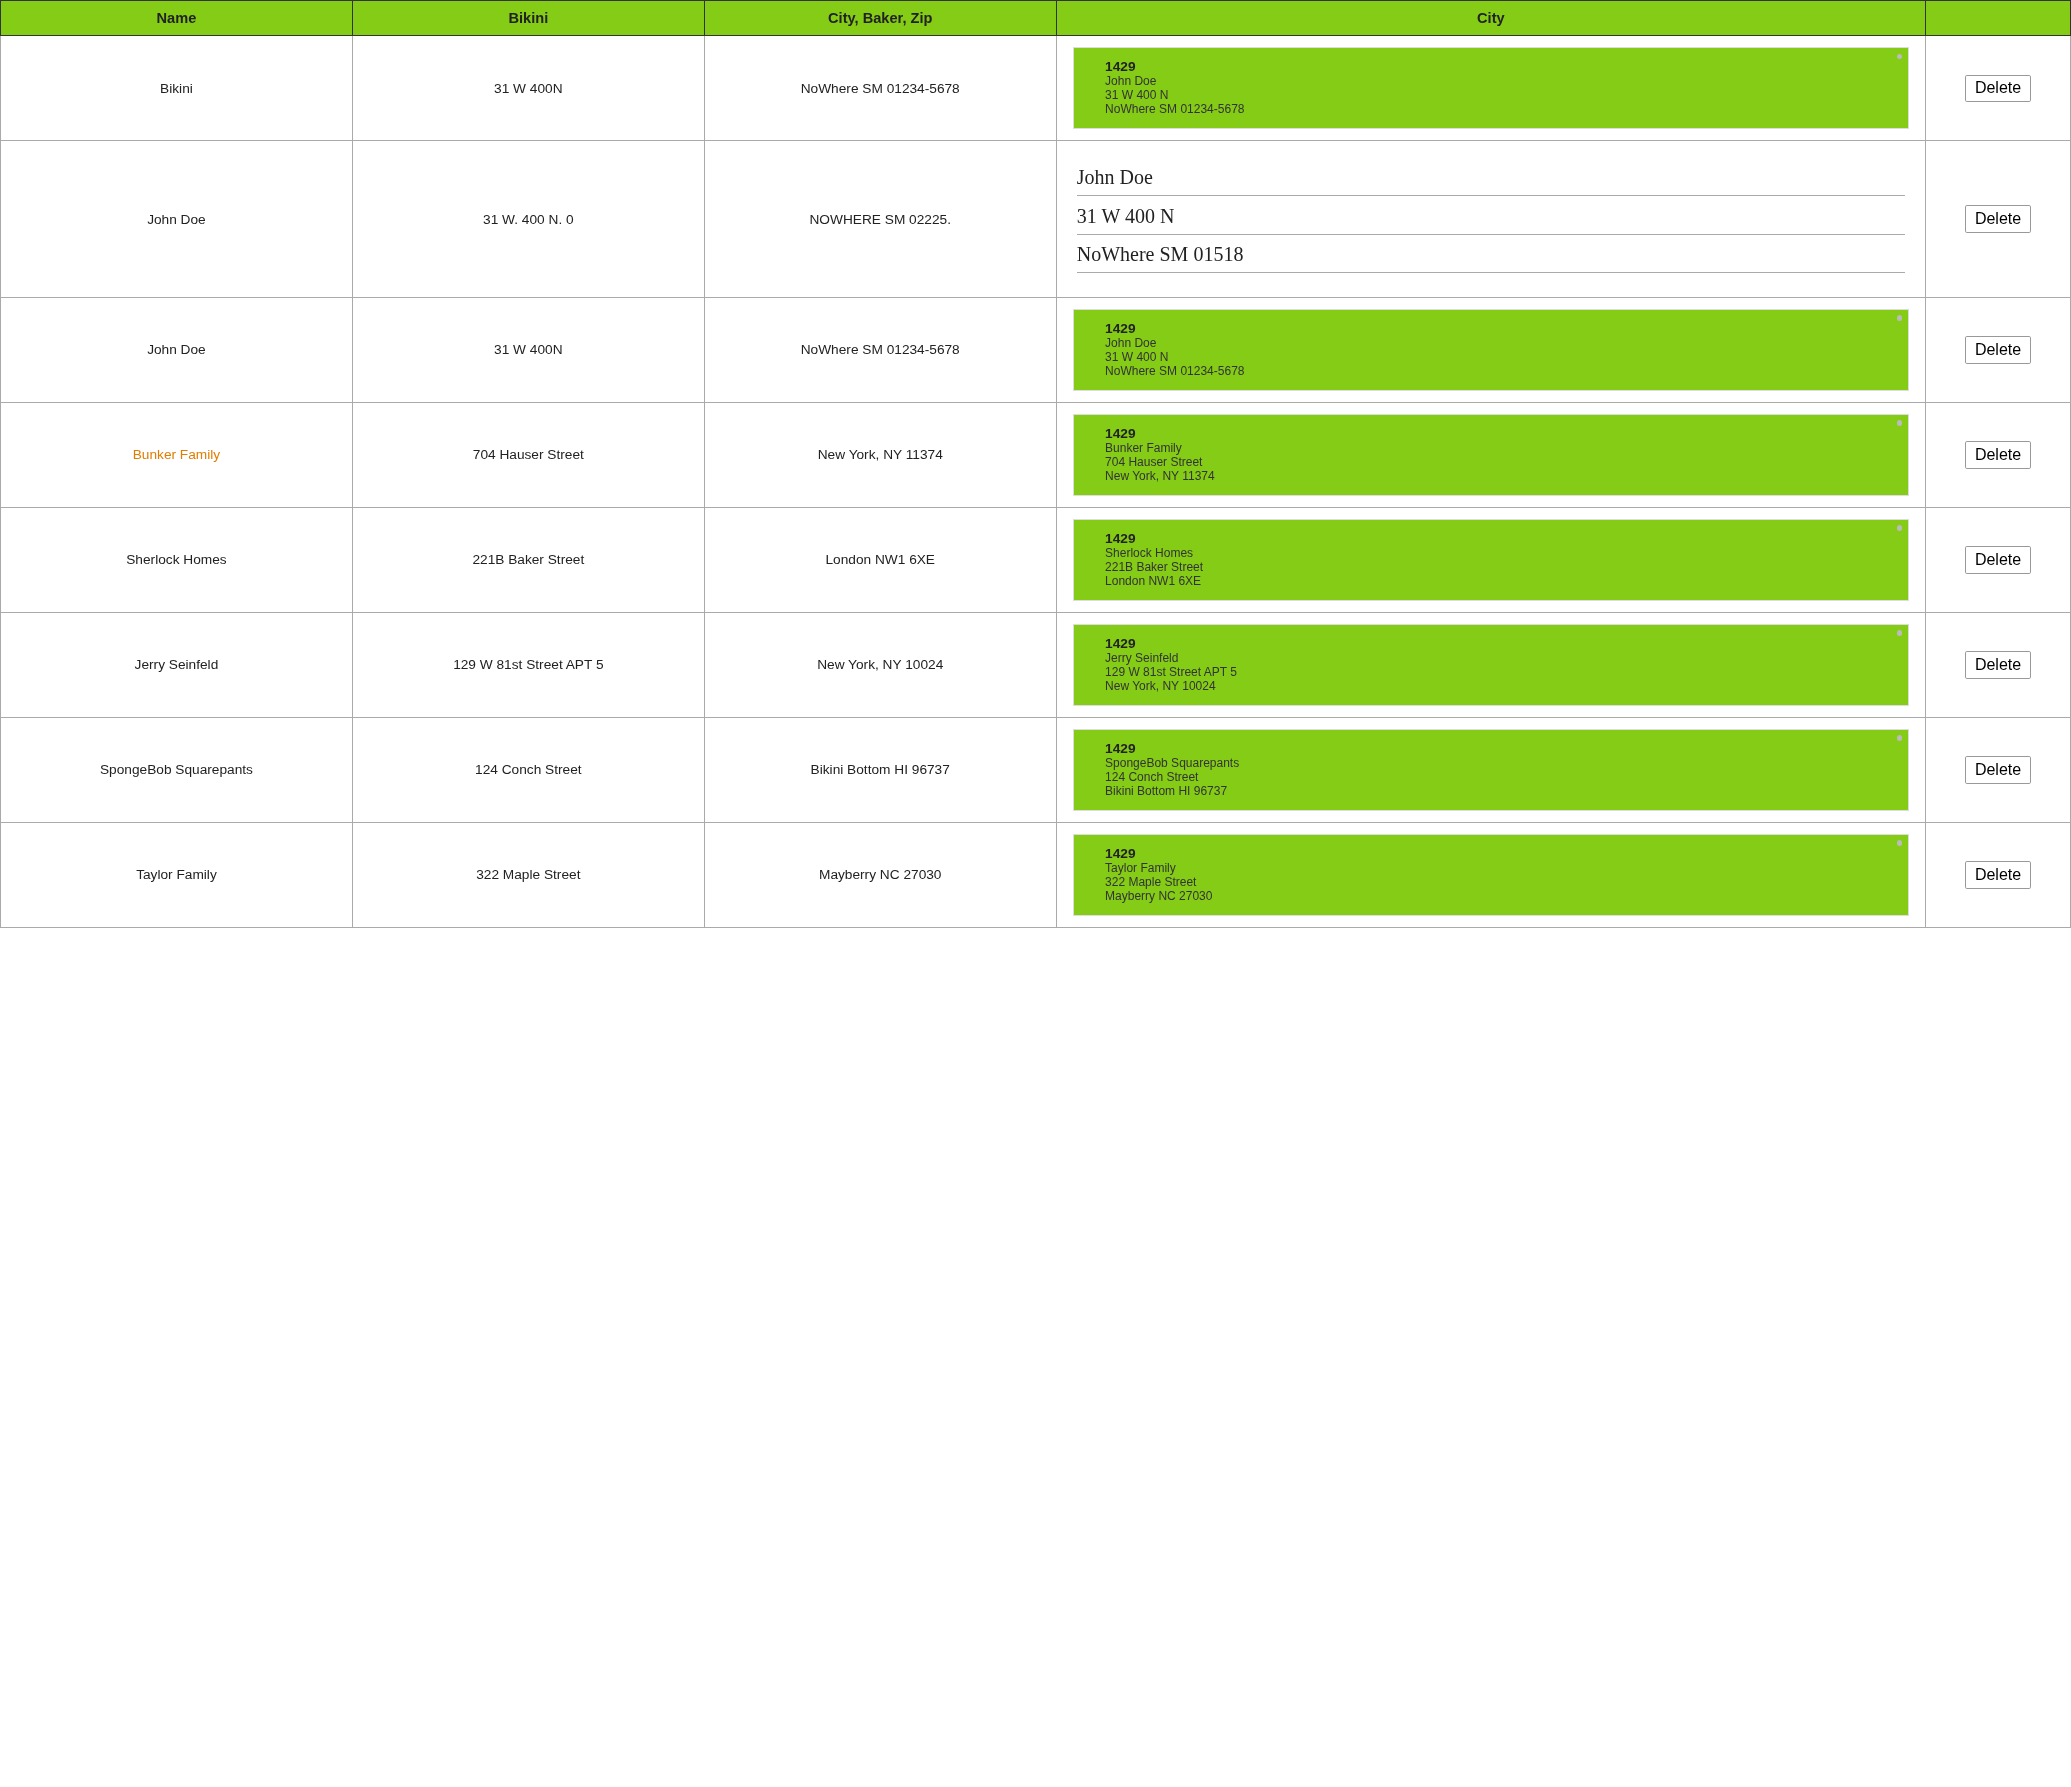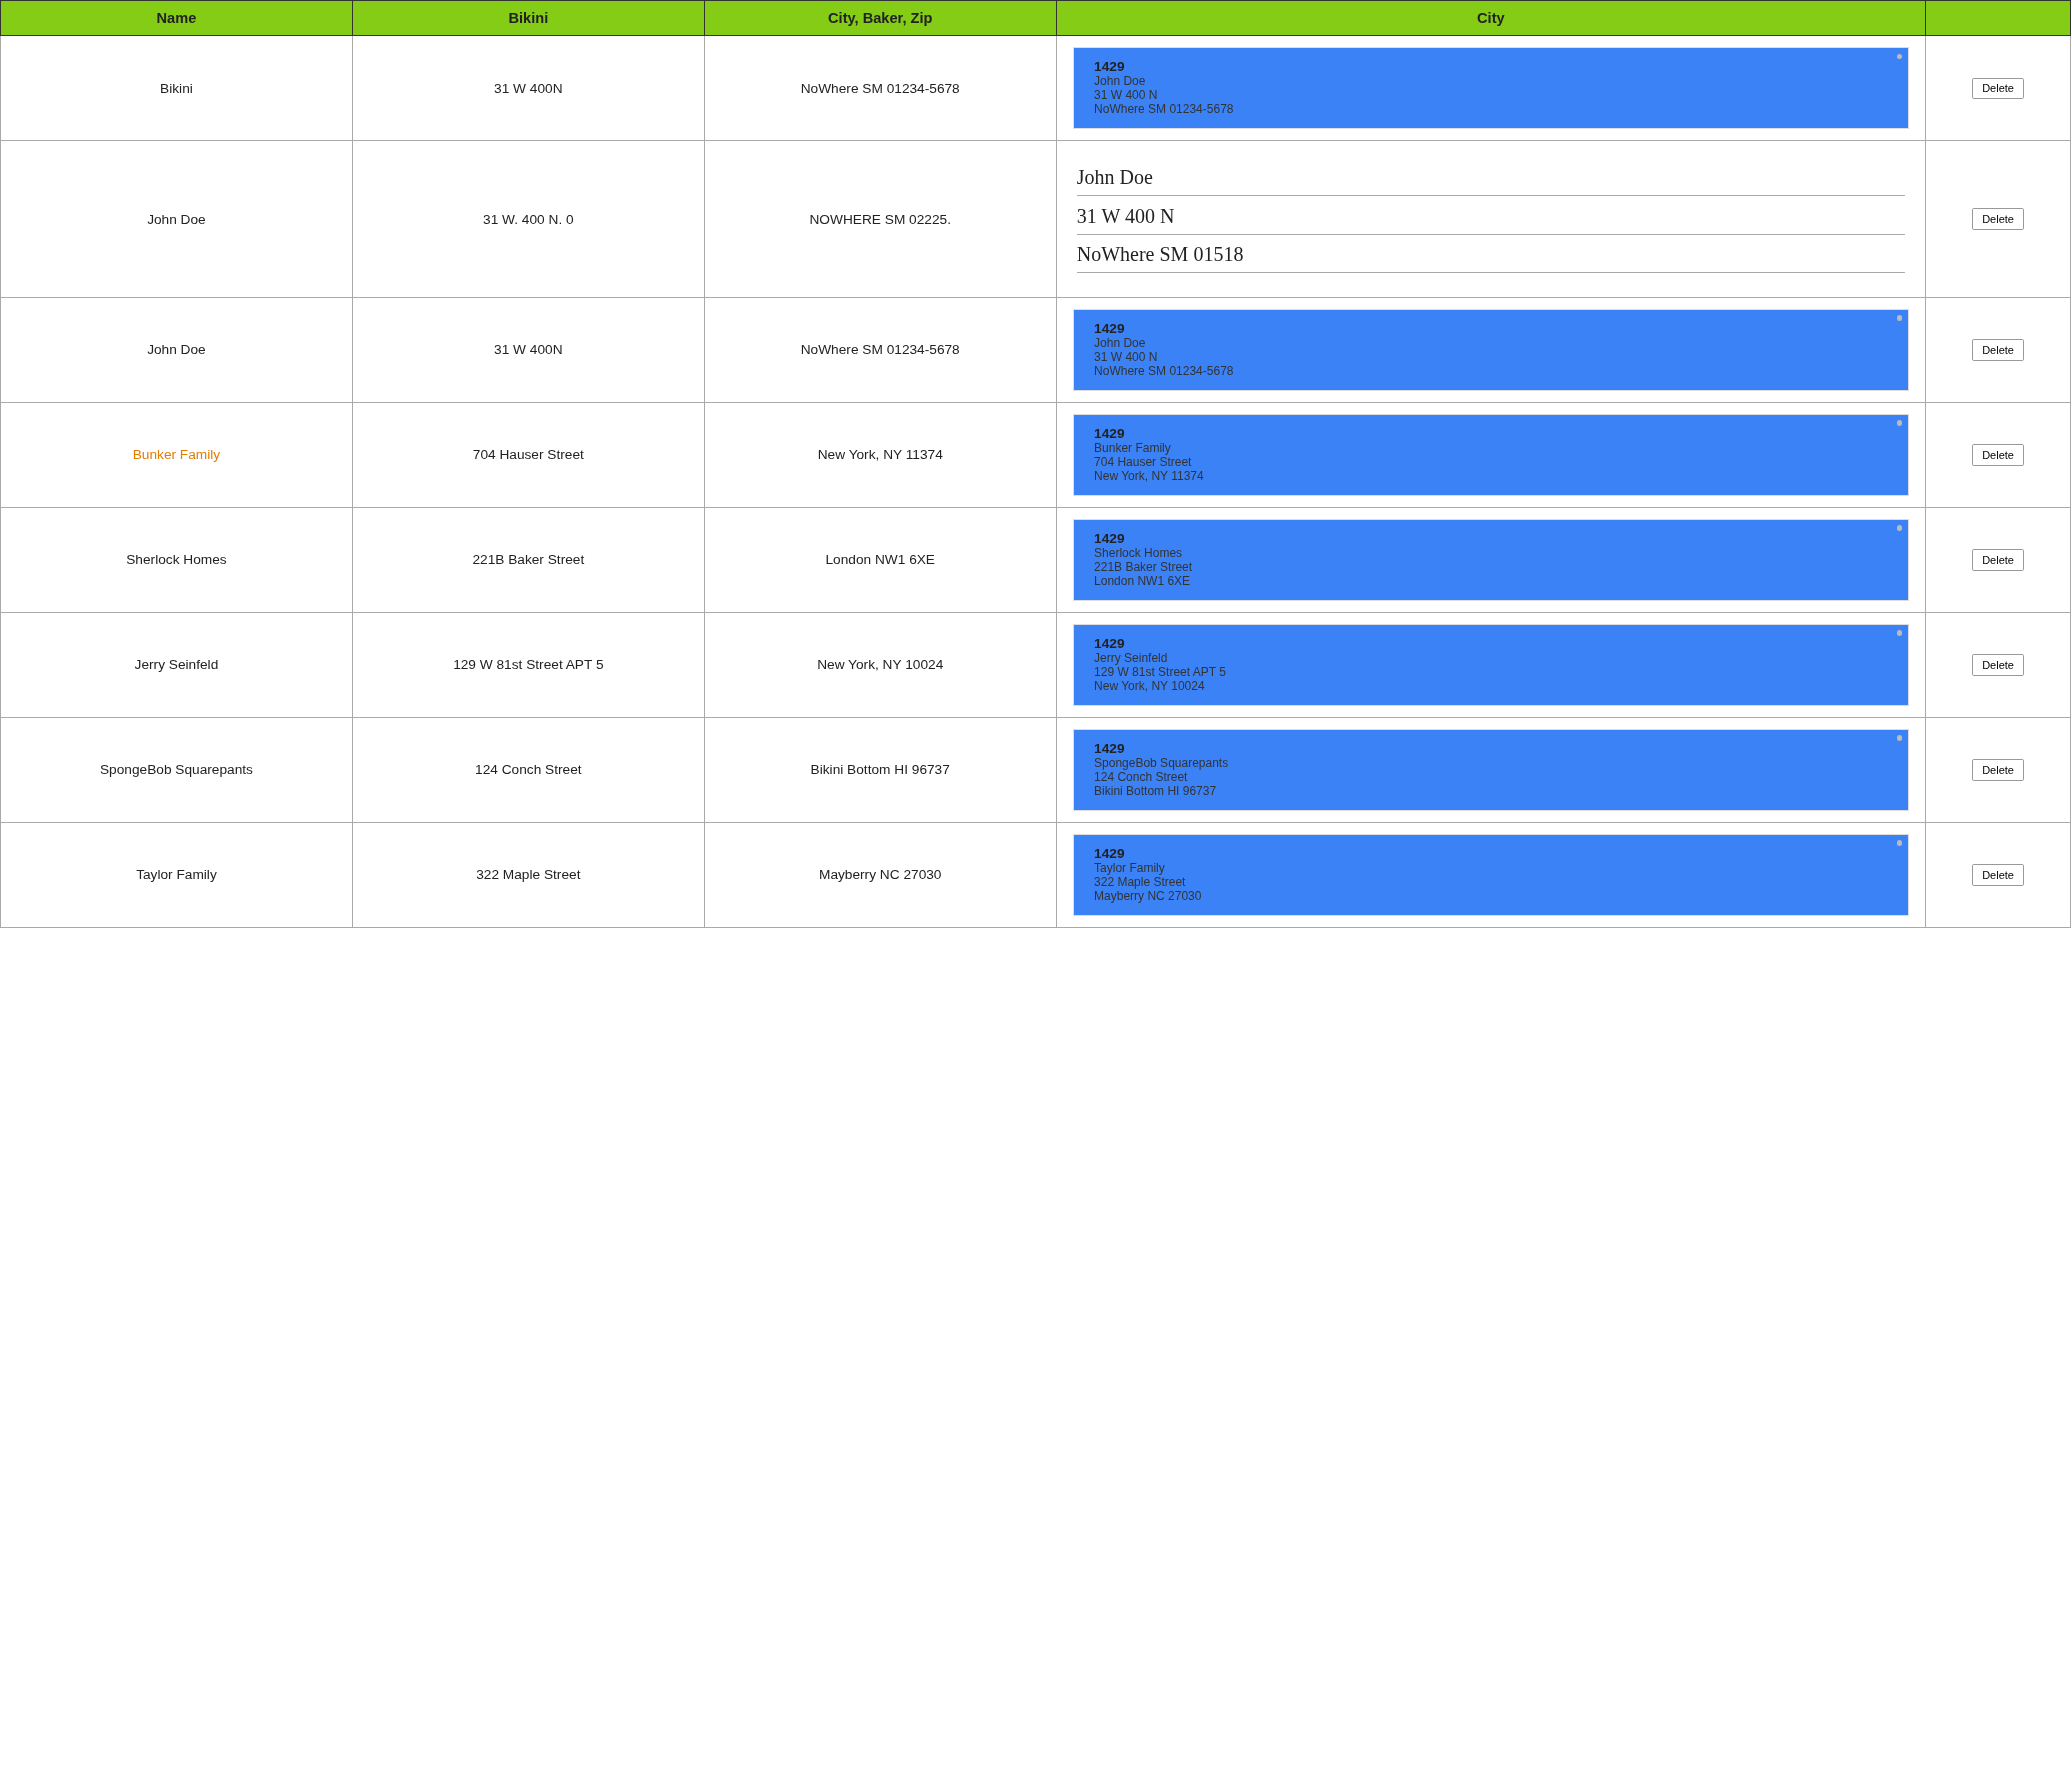--- a/index.html
+++ b/index.html
@@ -33,23 +33,23 @@
     col.city-col { width: 17%; }
     col.image-col { width: 42%; }
     col.action-col { width: 7%; }
 
     .image-cell {
       text-align: left;
       padding: 11px 16.4px;
       position: relative;
     }
     .image-preview {
-      background: #3b82f6;
+      background: #84cc16;
       border: 0.9px solid #ddd;
-      padding: 11px 20px;
+      padding: 11px 31px;
       min-height: 82px;
       position: relative;
     }
     .image-preview .line1 {
       font-weight: bold;
       font-size: 13.7px;
     }
     .image-preview .line2,
     .image-preview .line3,
     .image-preview .line4 {
@@ -68,21 +68,21 @@
       border-bottom: 1.4px solid #aaa;
       display: block;
       padding-bottom: 1.8px;
       margin-bottom: 3.7px;
     }
     .delete-btn {
       background: #fff;
       border: 0.9px solid #999;
       padding: 3.7px 9.1px;
       cursor: pointer;
-      font-size: 11px;
+      font-size: 16px;
       border-radius: 1.8px;
     }
     .corner-dot {
       position: absolute;
       top: 5.5px;
       right: 5.5px;
       width: 5.5px;
       height: 5.5px;
       background: #bbb;
       border-radius: 50%;

